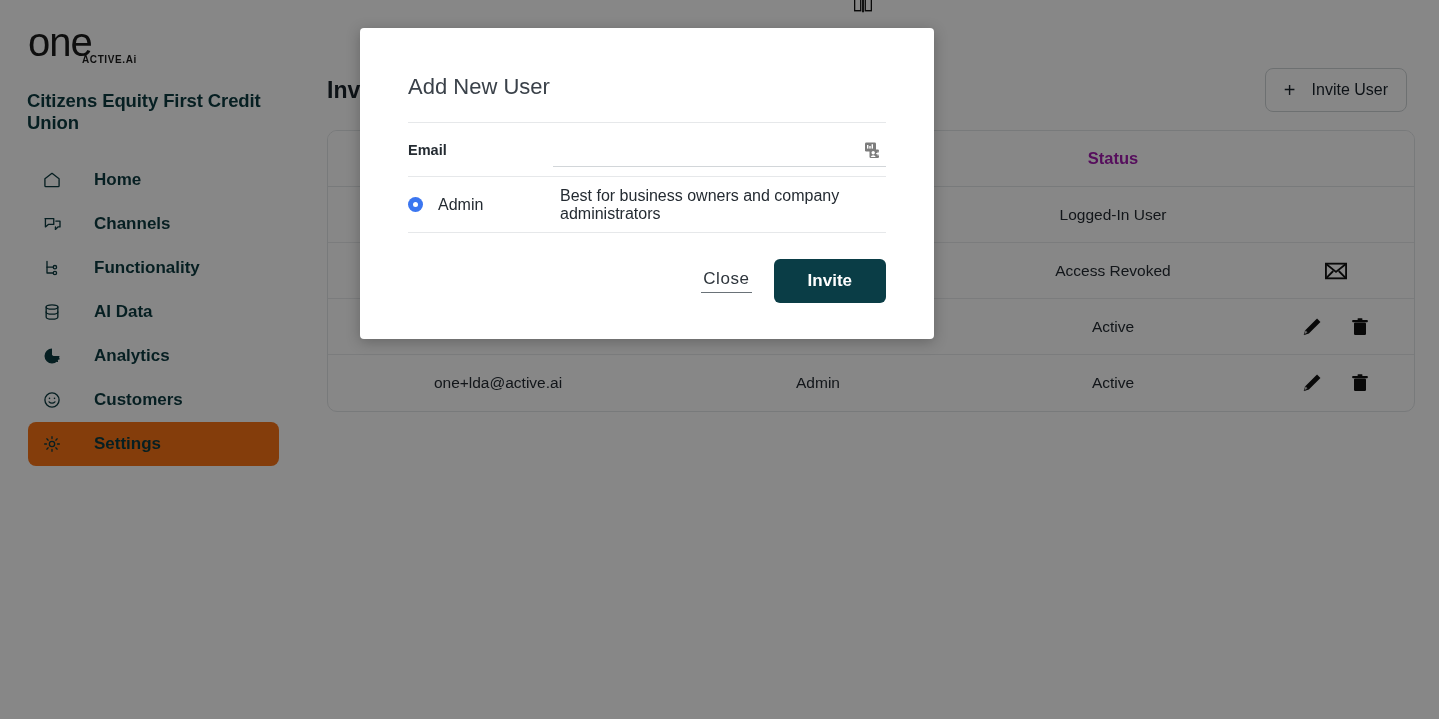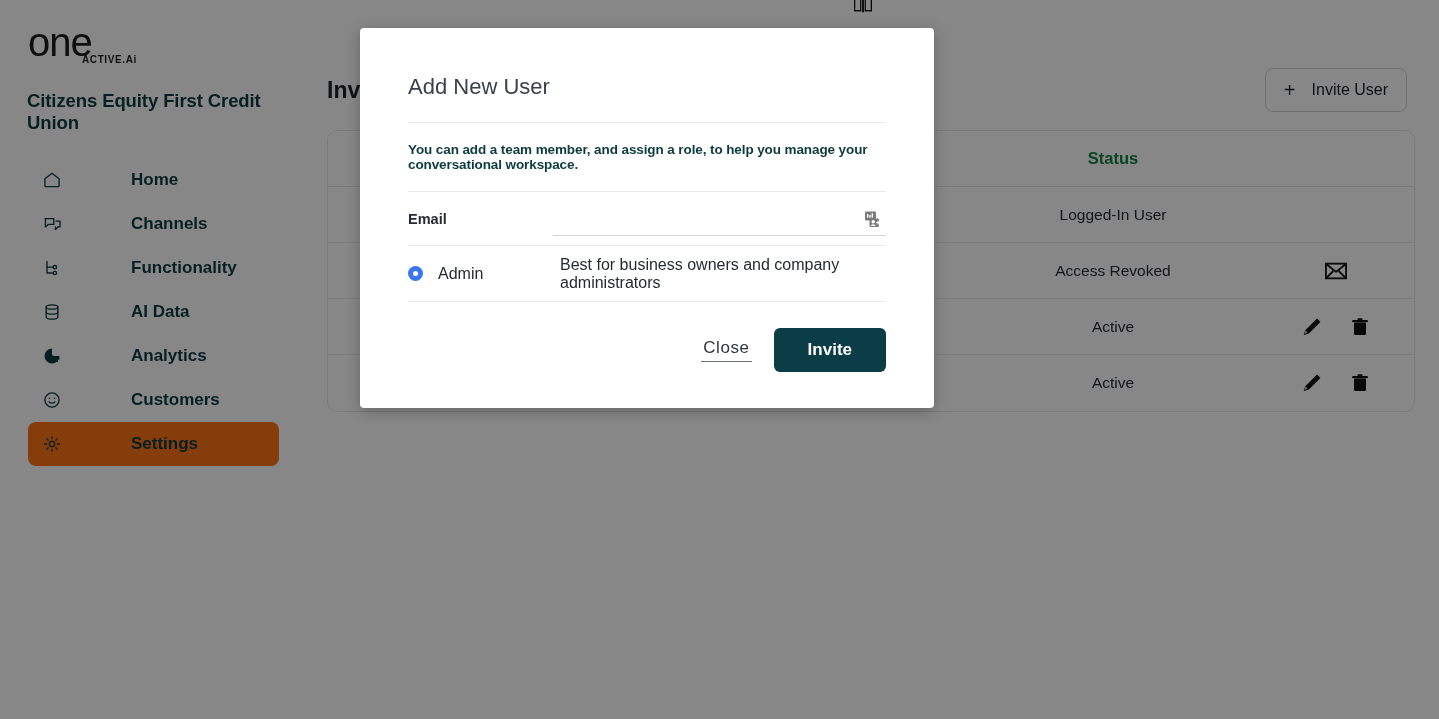--- a/index.html
+++ b/index.html
@@ -60,21 +60,20 @@
   }
   .nav-item {
     display: flex;
     align-items: center;
     height: 44px;
     margin: 0 10px 0 28px;
     border-radius: 8px;
     padding-left: 14px;
     cursor: pointer;
     color: #0d3b40;
-    gap: 37px;
   }
   .nav-item + .nav-item { margin-top: 0px; }
   .nav-item .nav-icon {
     width: 26px;
     height: 24px;
     display: flex;
     align-items: center;
     justify-content: flex-start;
     flex: 0 0 26px;
   }
@@ -170,21 +169,21 @@
   .trow.header { height: 56px; background: #fff; border-bottom: 1px solid #e3e6e8; }
   .trow:last-child { border-bottom: none; }
   .tcell {
     font-size: 15.5px;
     color: #242b32;
     text-align: center;
   }
   .trow.header .tcell {
     font-weight: bold;
     font-size: 16.5px;
-    color: #15803d;
+    color: #a21caf;
   }
   .c-email { flex: 0 0 340px; text-align: center; }
   .c-role  { flex: 0 0 300px; text-align: center; }
   .c-status{ flex: 0 0 290px; text-align: center; }
   .c-act   { flex: 1 1 auto; display:flex; align-items:center; justify-content:center; gap: 26px; }
   .act-ico { cursor: pointer; width:22px; height:22px; display:flex; align-items:center; justify-content:center; }
 
   
   .overlay {
     position: absolute;
@@ -514,21 +513,20 @@
 
     </div>
   </main>
 
   <div class="overlay"></div>
 
   <div class="modal">
 
     <div class="modal-title">Add New User</div>
 
-    <div class="modal-desc">You can add a team member, and assign a role, to help you manage your conversational workspace.</div>
 
     <div class="field-row">
       <div class="field-label">Email</div>
       <div class="field-input-wrap">
         <input class="field-input" type="text" placeholder="" style="">
         <span class="contact-ico">
           <svg width="19" height="19" viewBox="0 0 19 19">
             <rect x="2" y="1.5" width="11" height="9" rx="1.2" fill="#7c7c7c"></rect>
             <rect x="4" y="4" width="1.4" height="3.6" fill="#fff"></rect>
             <rect x="6.3" y="5" width="1.4" height="2.6" fill="#fff"></rect>

